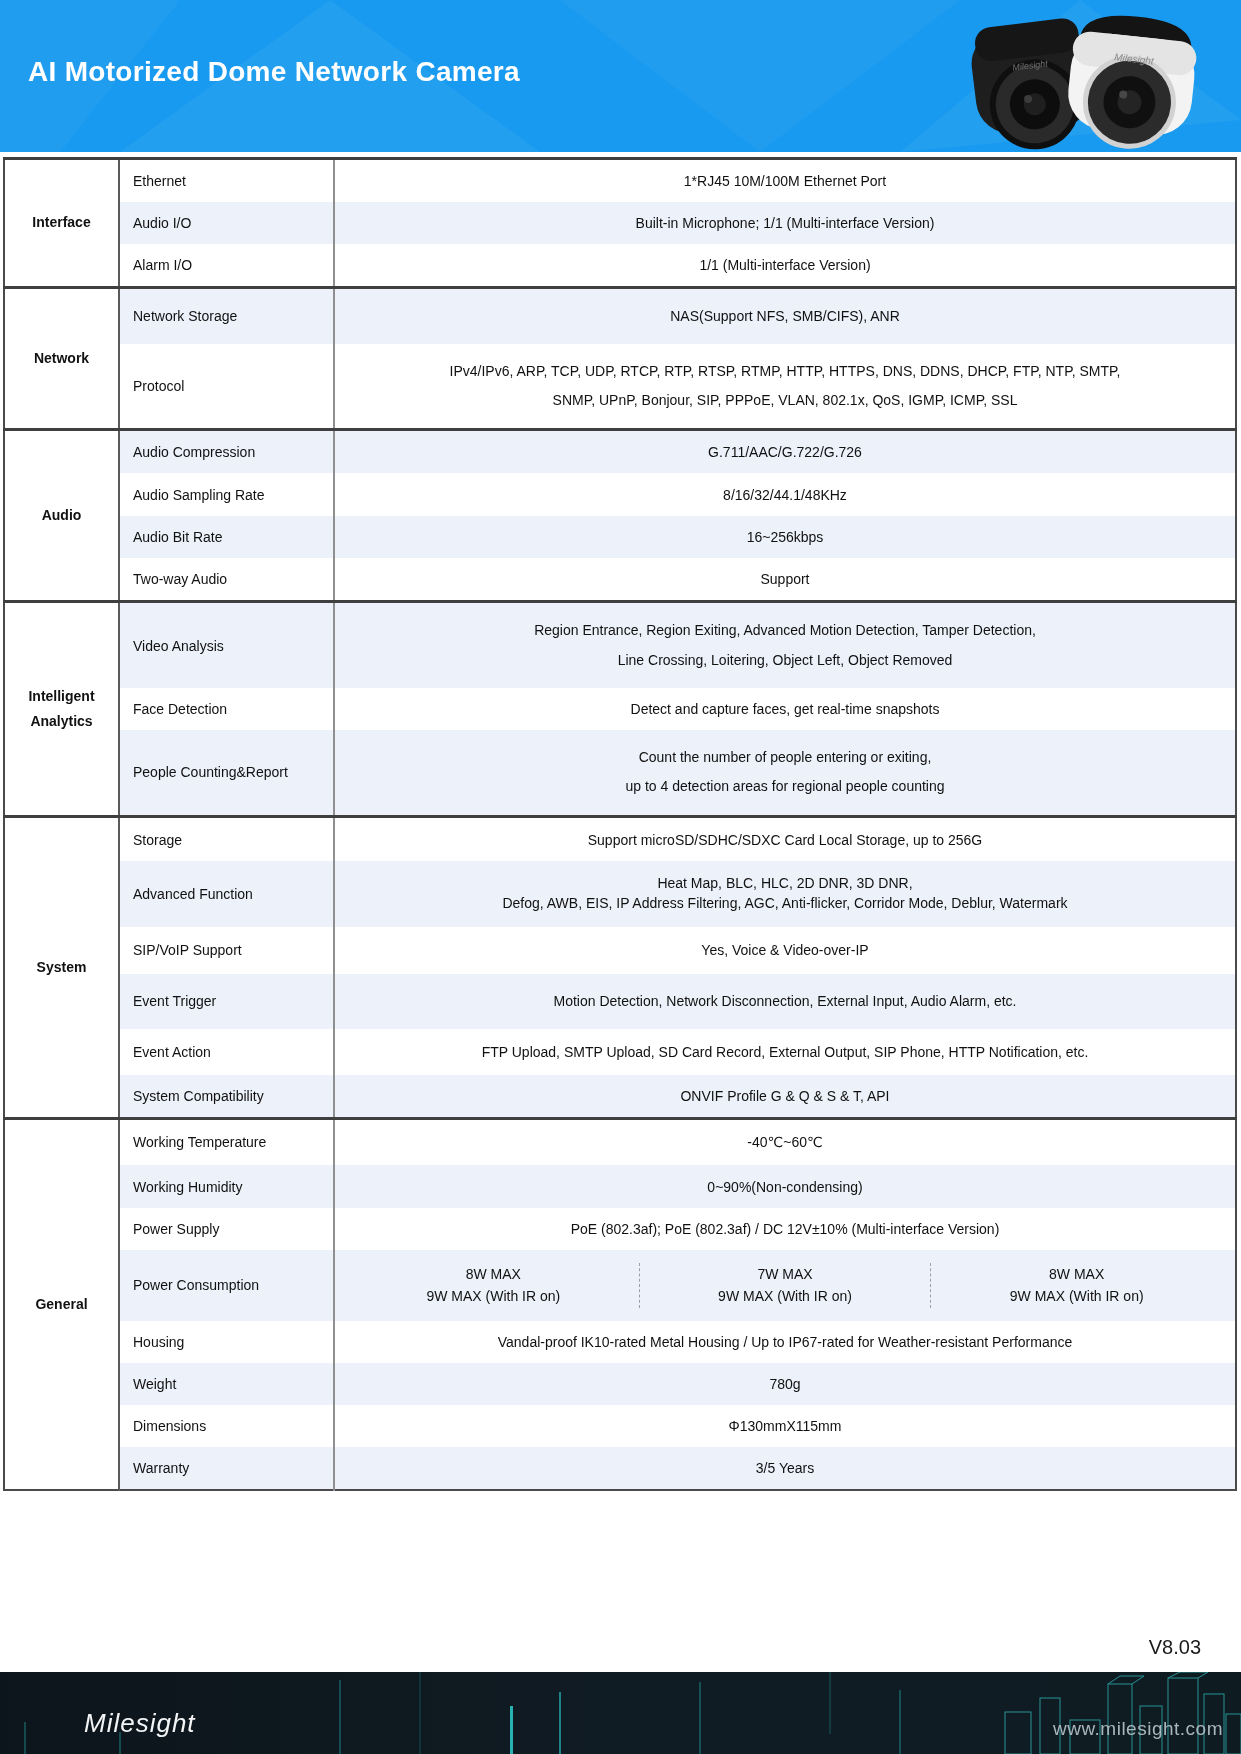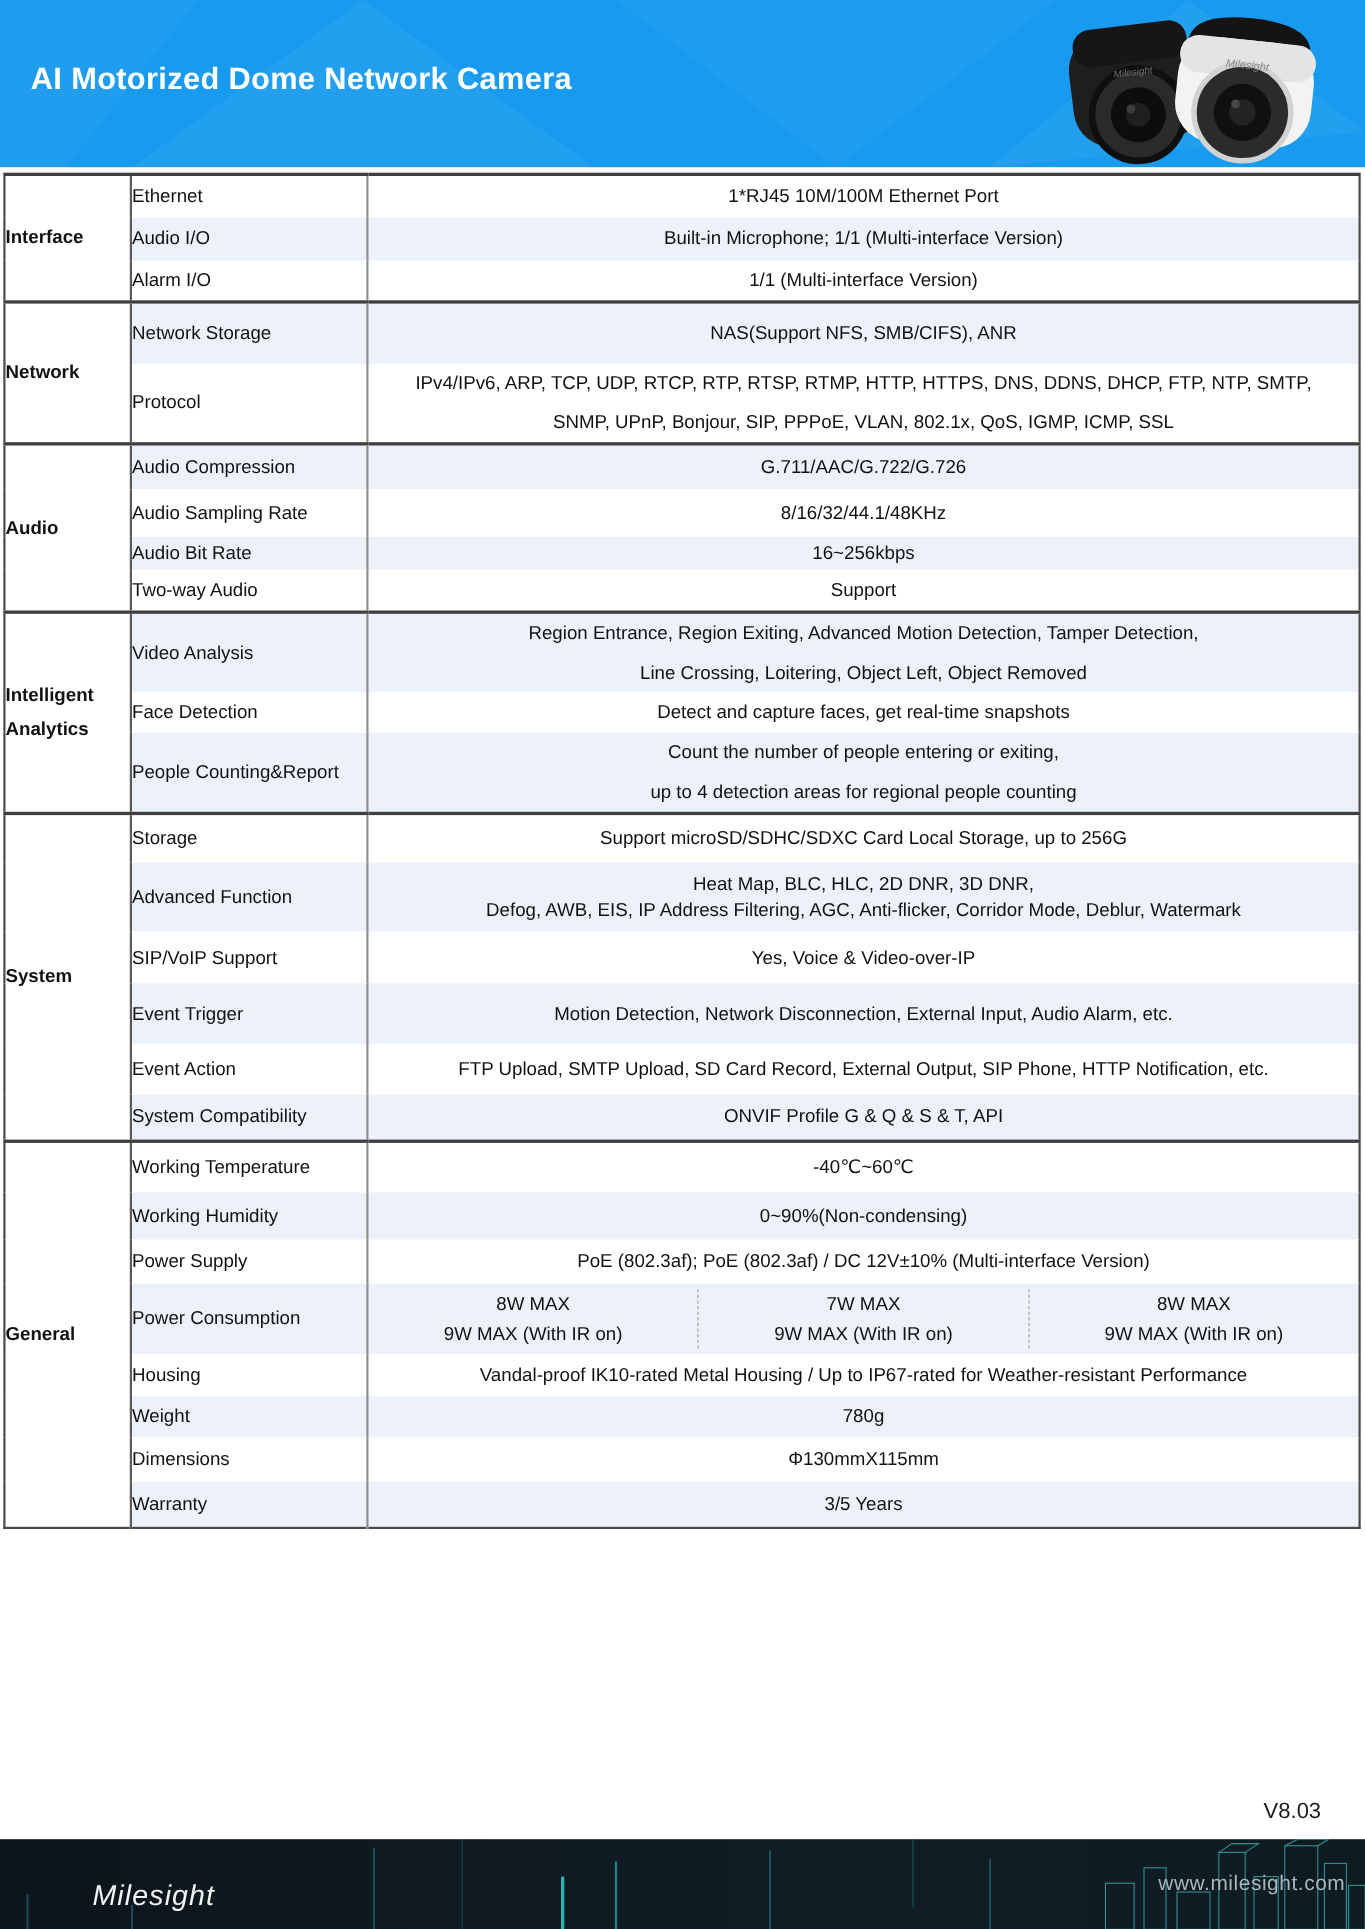--- a/index.html
+++ b/index.html
@@ -9,22 +9,22 @@
   
   .banner{position:absolute;left:0;top:0;width:1241px;height:152px;background:#189af0;overflow:hidden;}
   .banner svg.deco{position:absolute;left:0;top:0;}
   .banner-title{position:absolute;left:28px;top:56px;color:#ffffff;font-size:28px;font-weight:600;
                 letter-spacing:.3px;}
   .cameras{position:absolute;right:2px;top:2px;}
 
   
   .spec-wrap{position:absolute;left:3px;top:157px;width:1234px;}
   table.spec{border-collapse:collapse;width:100%;table-layout:fixed;border:2px solid #4a4a4a;}
-  table.spec td{padding:0;font-size:17px;color:#111;vertical-align:middle;margin-left:48px;}
-  td.cat{font-weight:700;font-size:16px;text-align:left;color:#000;background:#fff;
+  table.spec td{padding:13px;font-size:14px;color:#111;vertical-align:middle;margin-left:48px;}
+  td.cat{font-weight:700;font-size:16px;text-align:center;color:#000;background:#fff;
          border-right:2px solid #5a5a5a;line-height:1.8;}
   td.lbl{padding-left:14px;text-align:left;border-right:2px solid #8f8f8f;}
   td.val{text-align:center;}
   tr.shaded td.lbl, tr.shaded td.val{background:#edf1f9;}
   tr.plain  td.lbl, tr.plain  td.val{background:#ffffff;}
   tr.section-start td{border-top:3px solid #3f3f3f;}
   .vlines{line-height:2.1;}
   .vlines.tight{line-height:1.4;}
   .threecol{display:flex;width:100%;align-items:flex-end;}
   .threecol .pcol{flex:1;line-height:1.6;}
@@ -32,21 +32,21 @@
 
   
   .version{position:absolute;right:40px;top:1636px;font-size:20px;color:#1b1b1b;}
 
   
   .footer{position:absolute;left:0;top:1672px;width:1241px;height:82px;overflow:hidden;
           background:linear-gradient(90deg,#0c151b 0%,#101c24 55%,#0e1c22 100%);}
   .footer svg{position:absolute;left:0;top:0;}
   .brand{position:absolute;left:84px;top:36px;color:#f2f4f5;font-size:26px;font-style:italic;
          font-weight:500;letter-spacing:1px;}
-  .site{position:absolute;right:18px;top:30px;color:#a9b6bc;font-size:19px;letter-spacing:.5px;}
+  .site{position:absolute;right:18px;top:46px;color:#a9b6bc;font-size:19px;letter-spacing:.5px;}
 </style>
 </head>
 <body>
 
 <div class="page">
 
   <div class="banner">
     <svg class="deco" width="1241" height="152" viewBox="0 0 1241 152">
       <polygon points="120,152 330,0 540,152" fill="#ffffff" opacity="0.05"></polygon>
       <polygon points="560,0 760,152 960,0" fill="#ffffff" opacity="0.04"></polygon>

